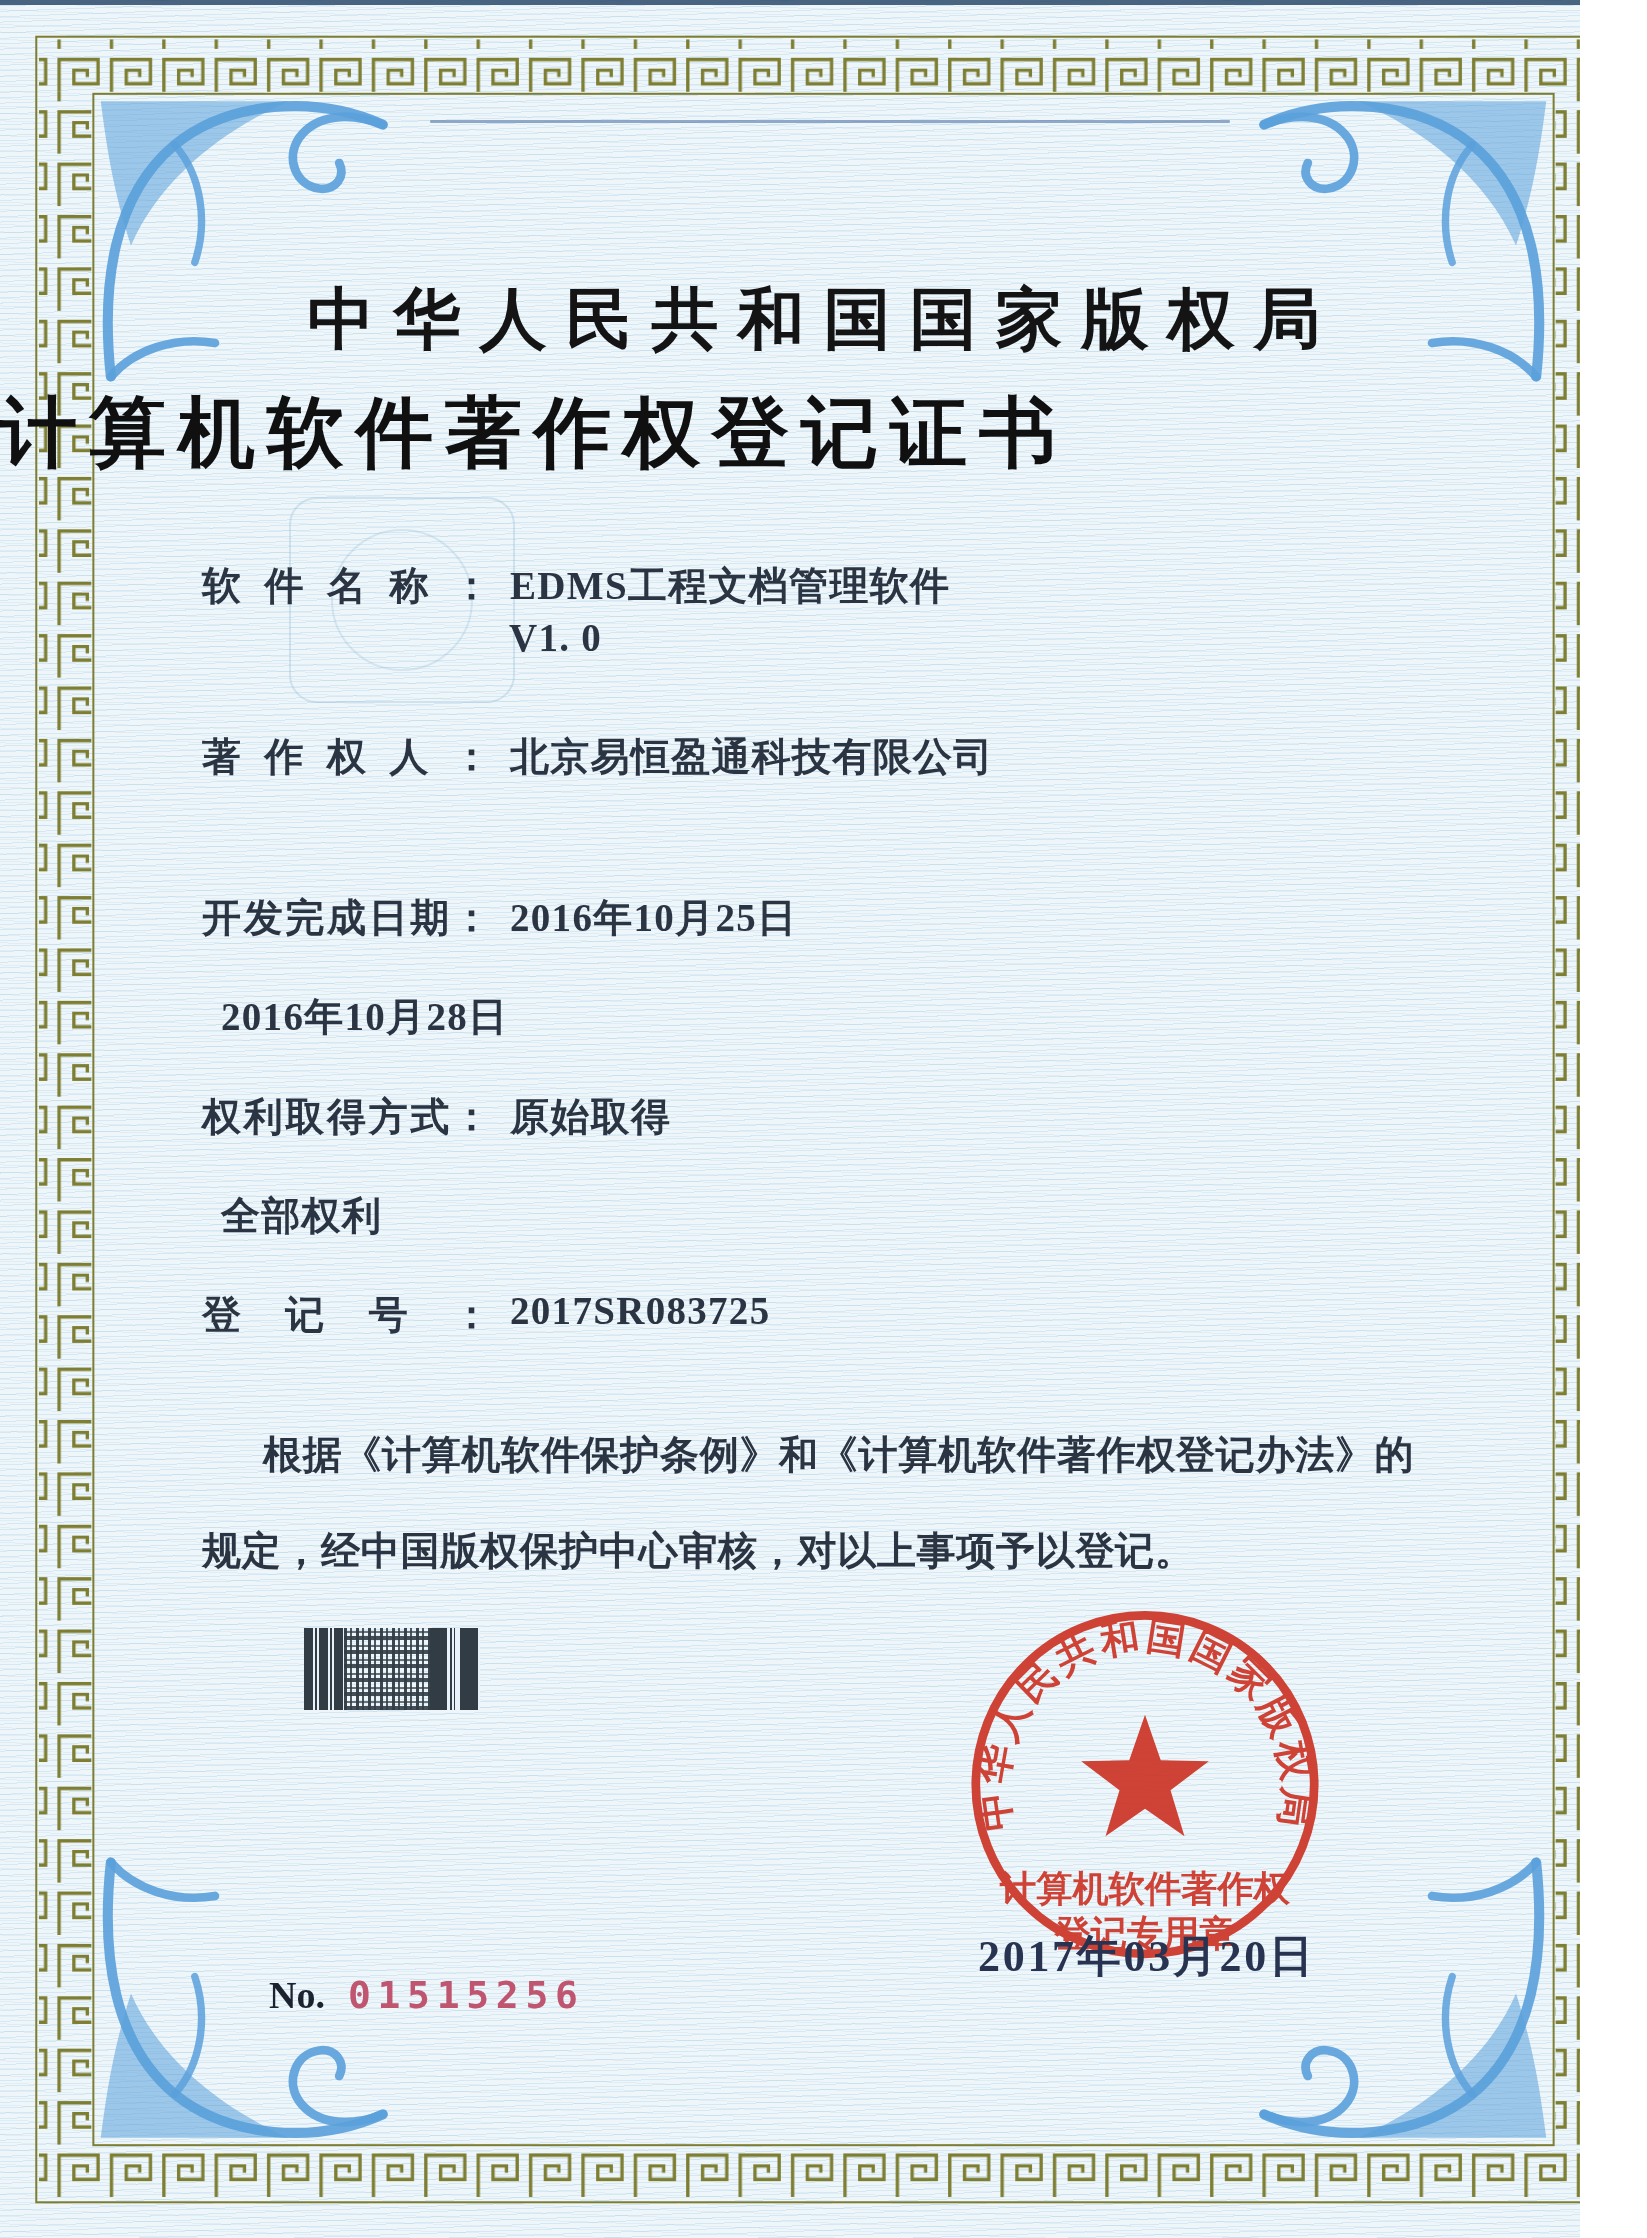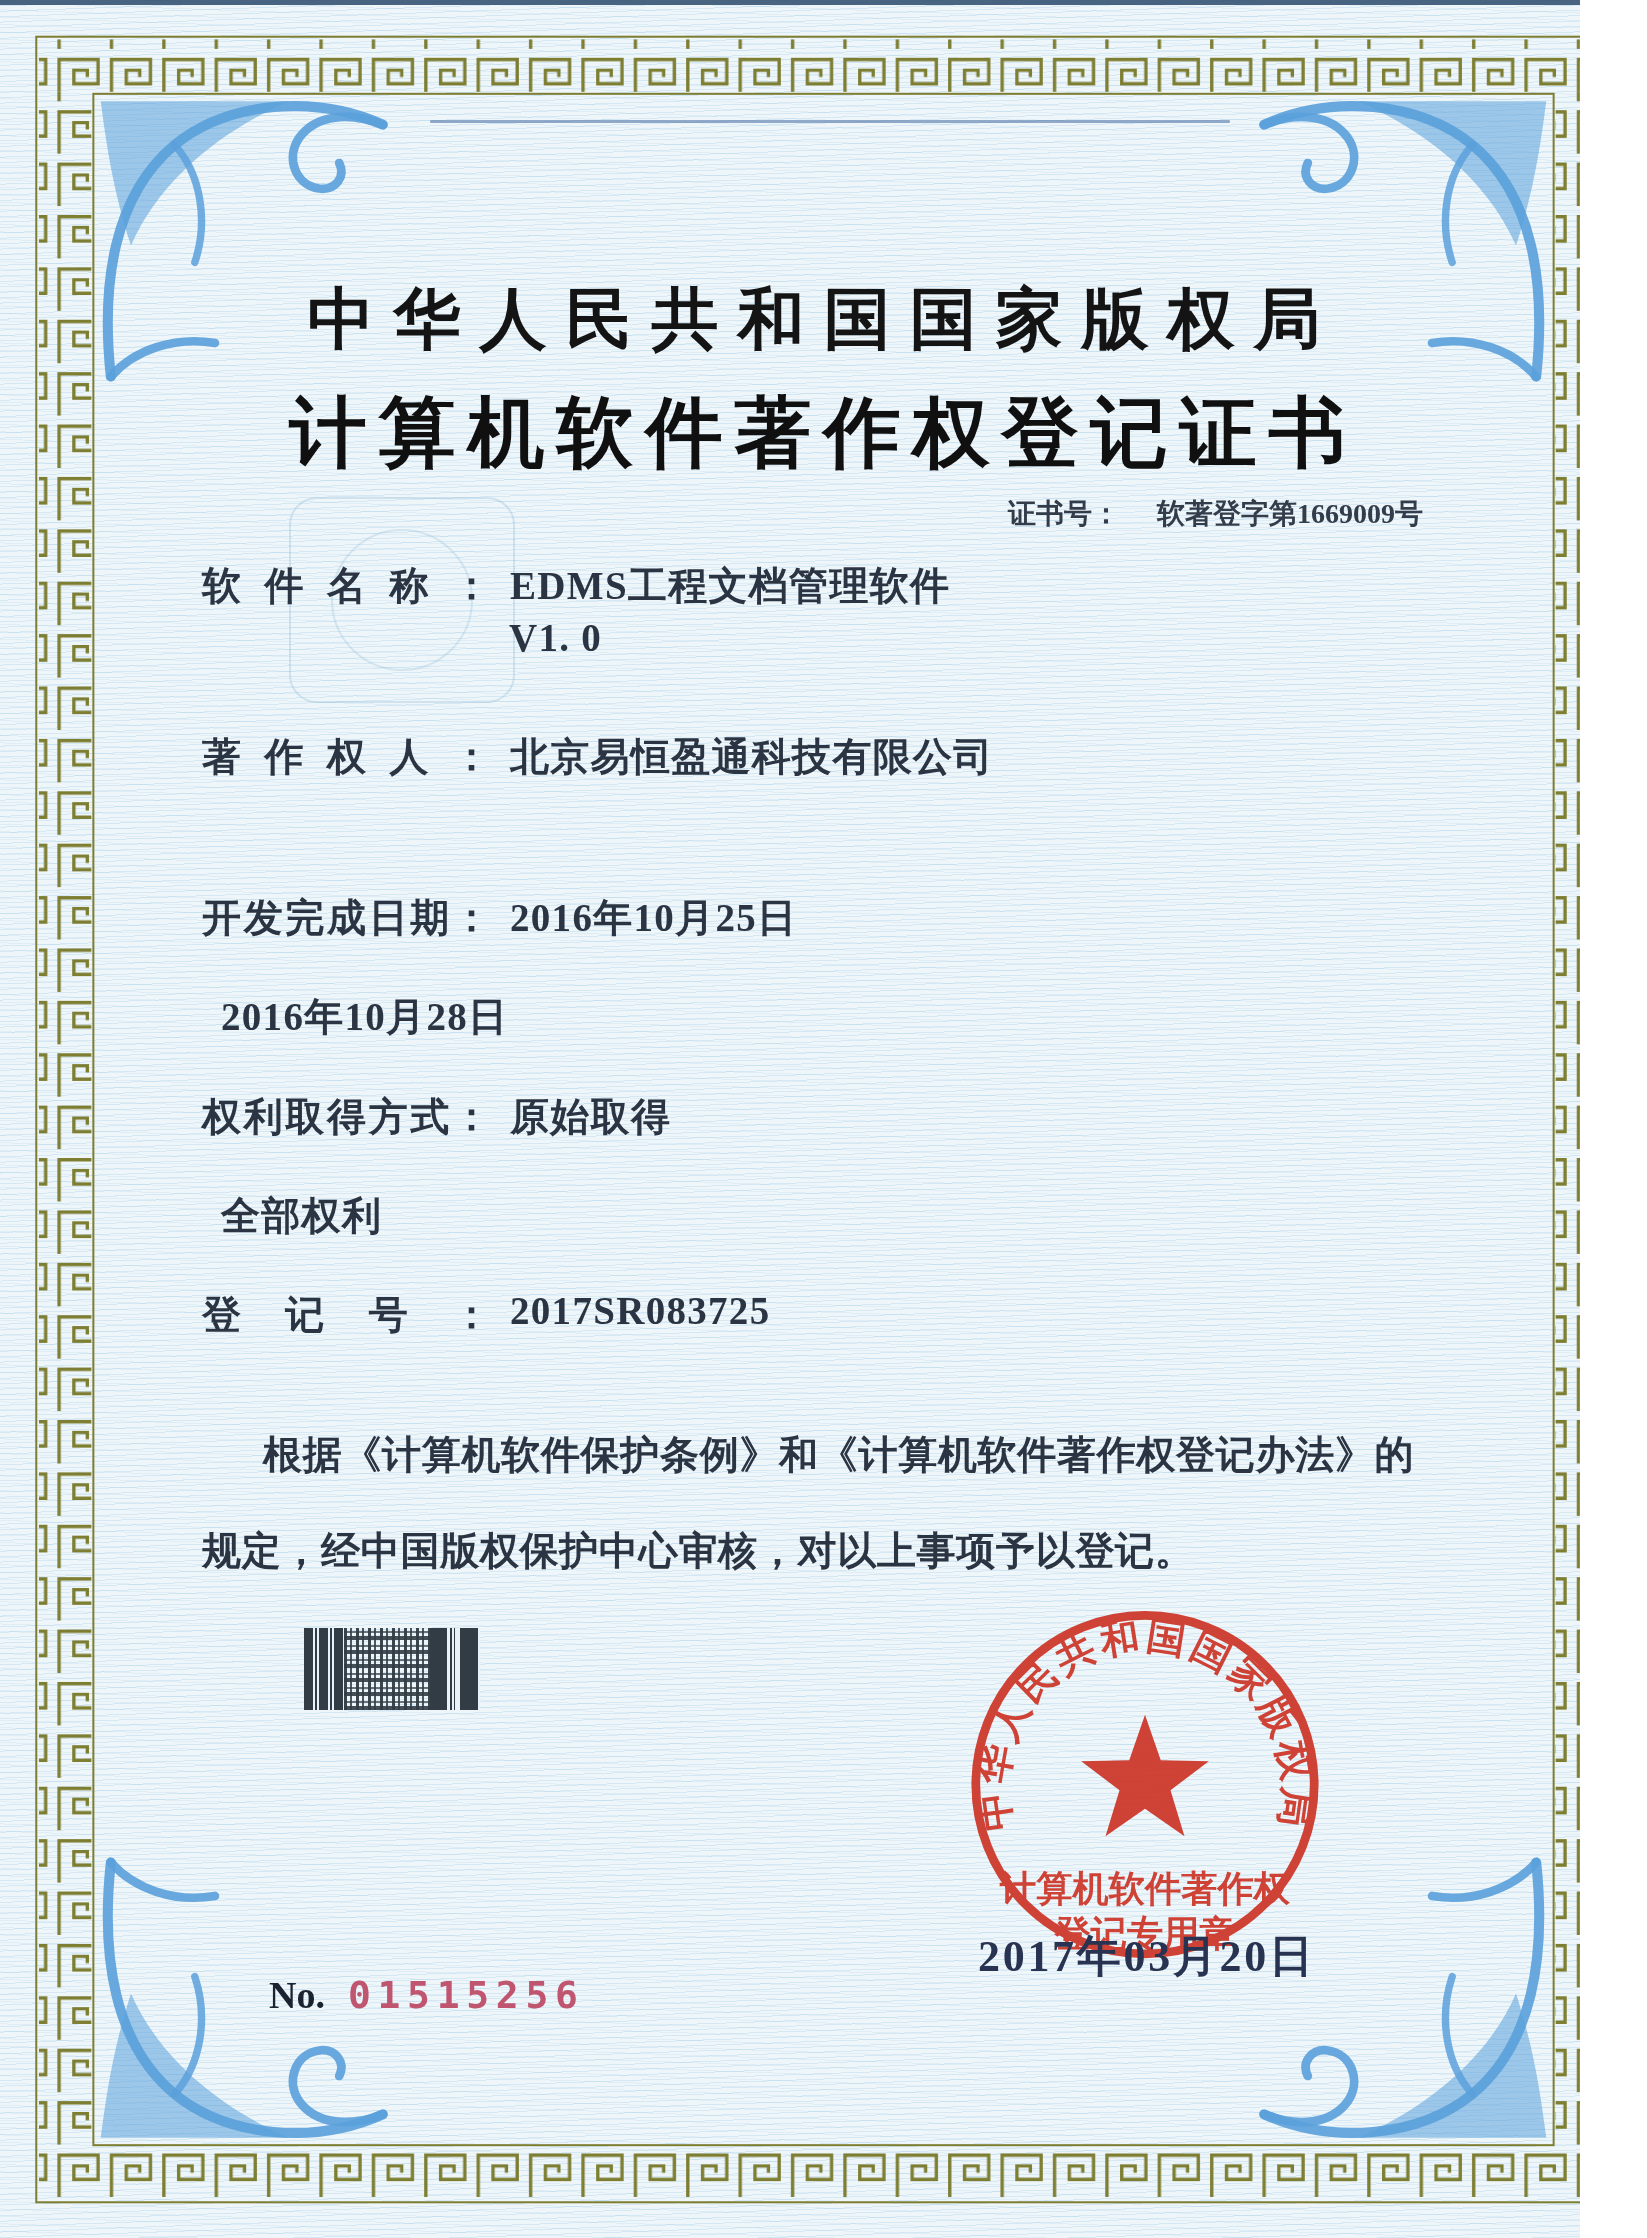--- a/index.html
+++ b/index.html
@@ -17,21 +17,21 @@
   .abs{position:absolute;}
   
   .top-edge{left:0;top:0;width:1647px;height:5.4px;background:#2b4a6b;opacity:.85;}
   .fold-line{left:430px;top:120px;width:800px;height:2.7px;background:#5377a8;opacity:.6;border-radius:1.3px;}
   
   .authority{
     left:0;top:274px;width:1647px;text-align:center;
     font-size:67px;font-weight:700;letter-spacing:19px;color:#141414;white-space:nowrap;
   }
   .cert-title{
-    left:0;top:382px;width:1647px;text-align:center;
+    left:0;top:382px;width:1647px;text-align:left;
     font-size:77px;font-weight:700;letter-spacing:12px;color:#101010;white-space:nowrap;
   }
   .certno{left:1008px;top:495px;font-size:28px;font-weight:600;color:#333c4a;white-space:nowrap;}
   .certno .lab{margin-right:37px;}
   
   .ghost1{left:289px;top:497px;width:222px;height:202px;border:2px solid rgba(150,190,215,.35);border-radius:28px;}
   .ghost2{left:331px;top:529px;width:138px;height:138px;border:2px solid rgba(150,190,215,.30);border-radius:50%;}
   
   .row{left:202px;display:flex;align-items:flex-start;font-size:39px;font-weight:600;color:#2b3442;white-space:nowrap;}
   .row .label{
@@ -96,23 +96,20 @@
     <use href="#flourish" transform="translate(0,3332) scale(1,-1)"></use>
     <use href="#flourish" transform="translate(2452,3332) scale(-1,-1)"></use>
   </svg>
 
   <div class="abs ghost1 content"></div>
   <div class="abs ghost2 content"></div>
 
   <div class="abs authority content">中华人民共和国国家版权局</div>
   <div class="abs cert-title content">计算机软件著作权登记证书</div>
 
-  <div class="abs certno content">
-    <span class="lab">证书号：</span><span>软著登字第1669009号</span>
-  </div>
 
   <div class="abs row content" style="top:559px">
     <span class="label">软件名称：</span>
     <span class="value">EDMS工程文档管理软件</span>
   </div>
   <div class="abs version-line content">V1. 0</div>
 
   <div class="abs row content" style="top:730px">
     <span class="label">著作权人：</span>
     <span class="value">北京易恒盈通科技有限公司</span>

